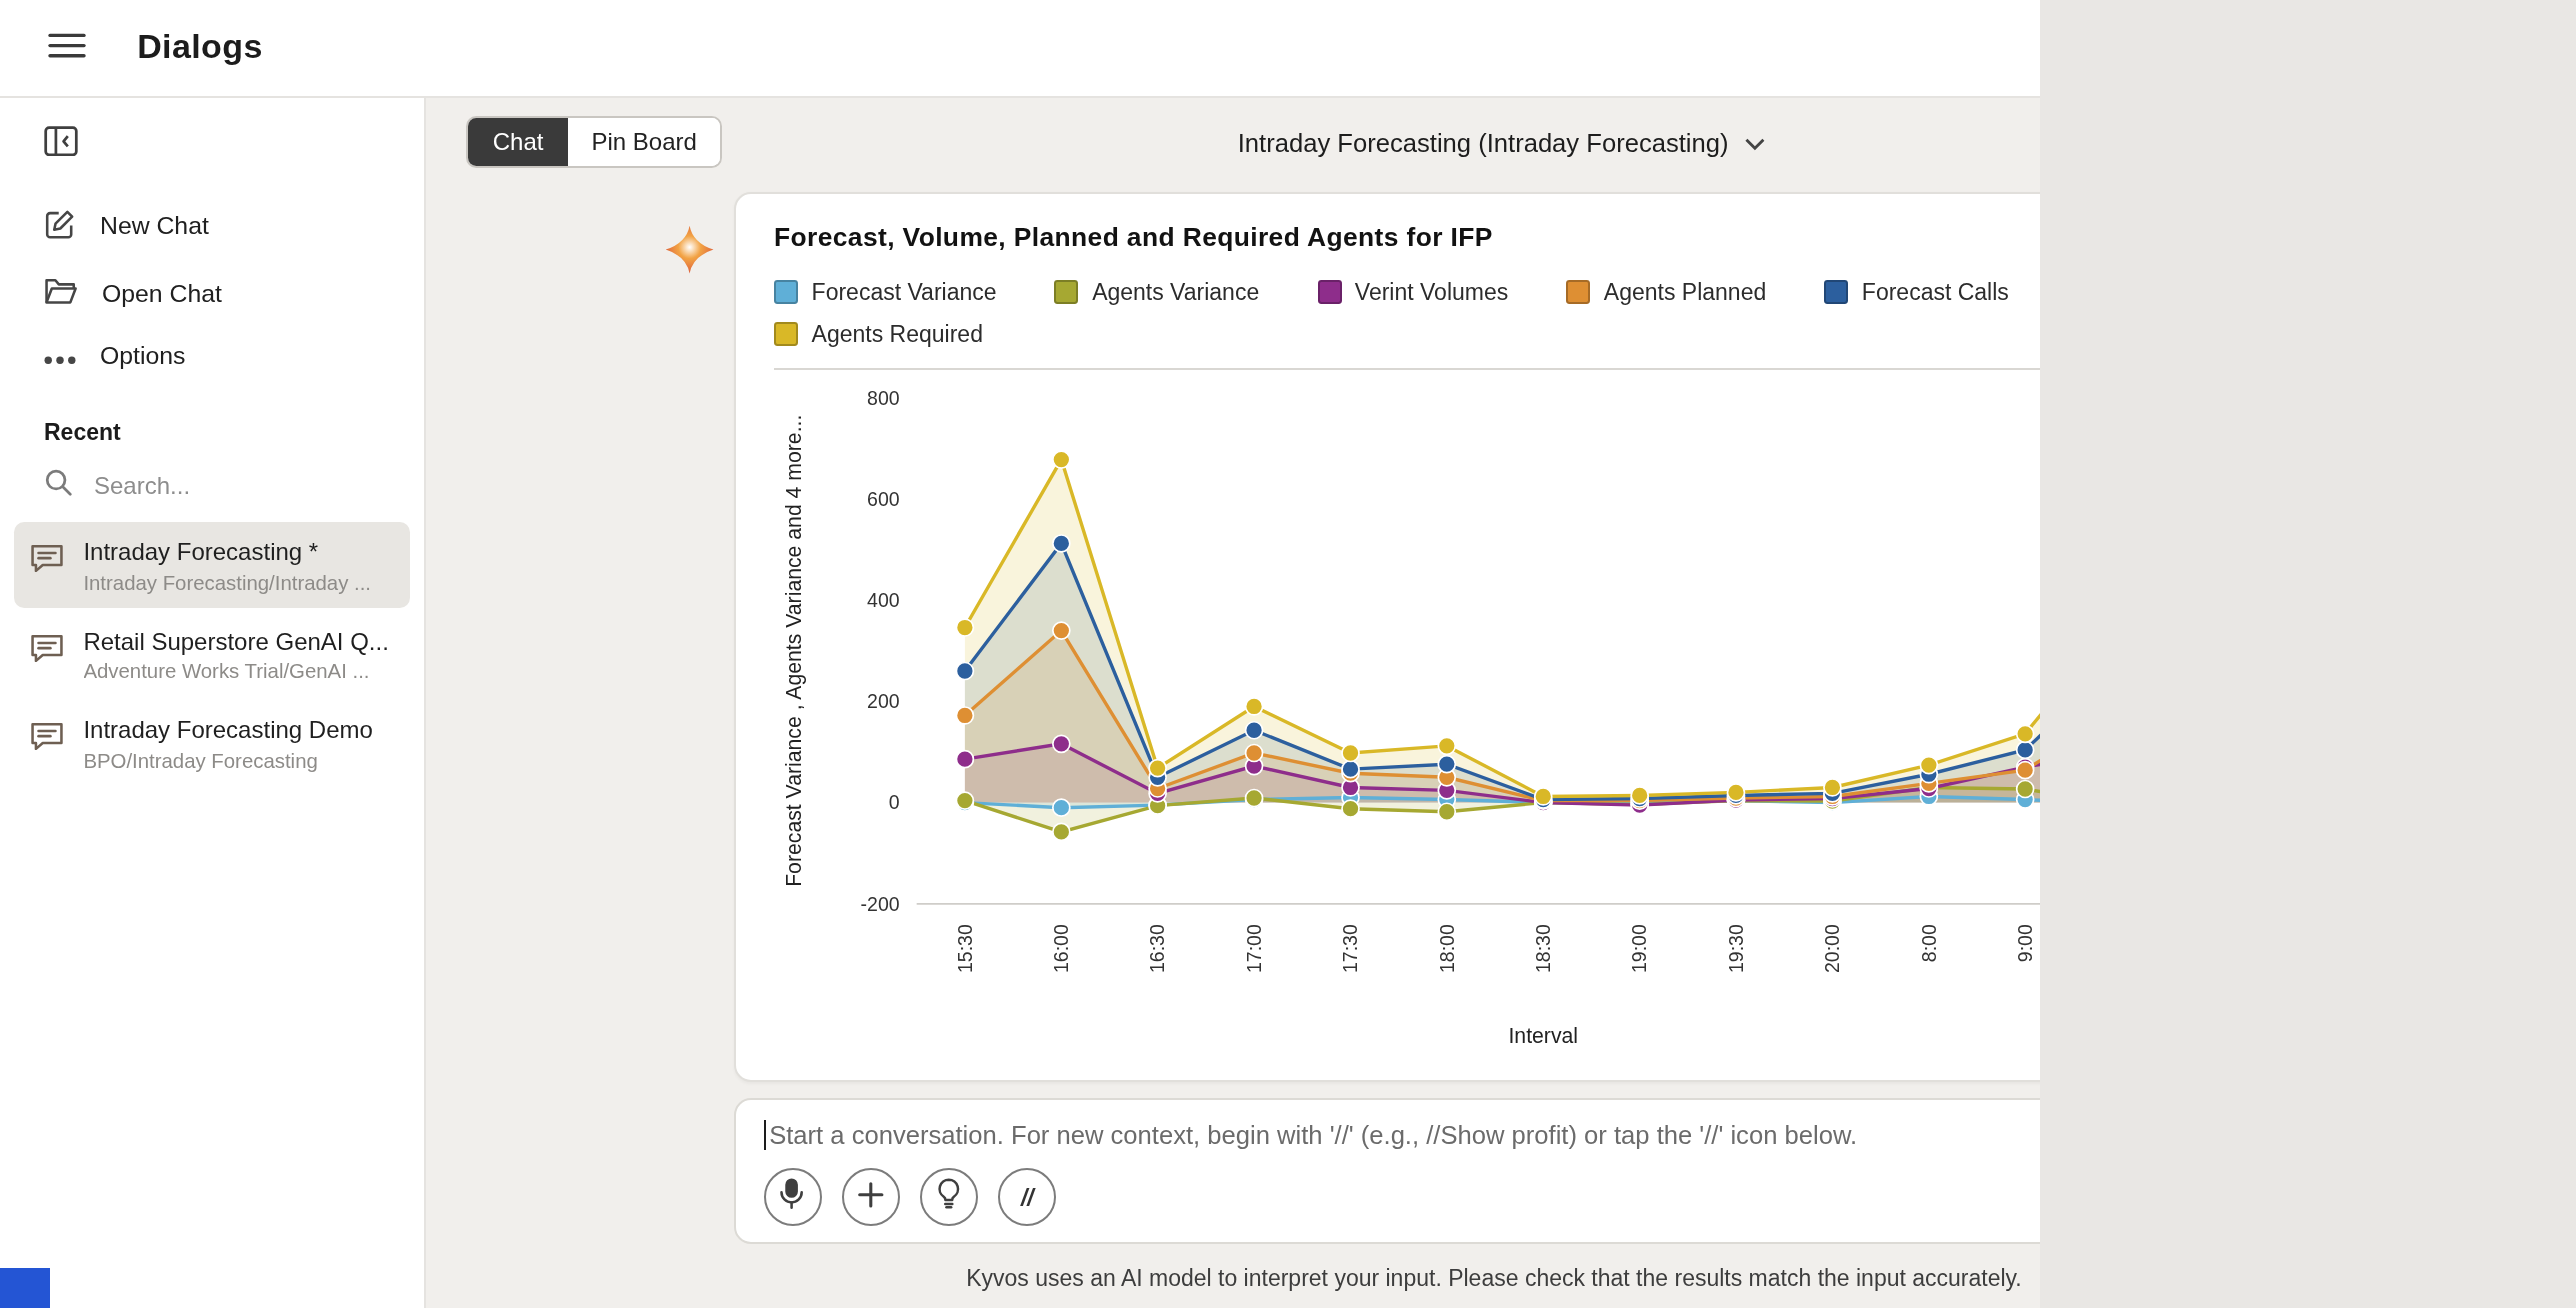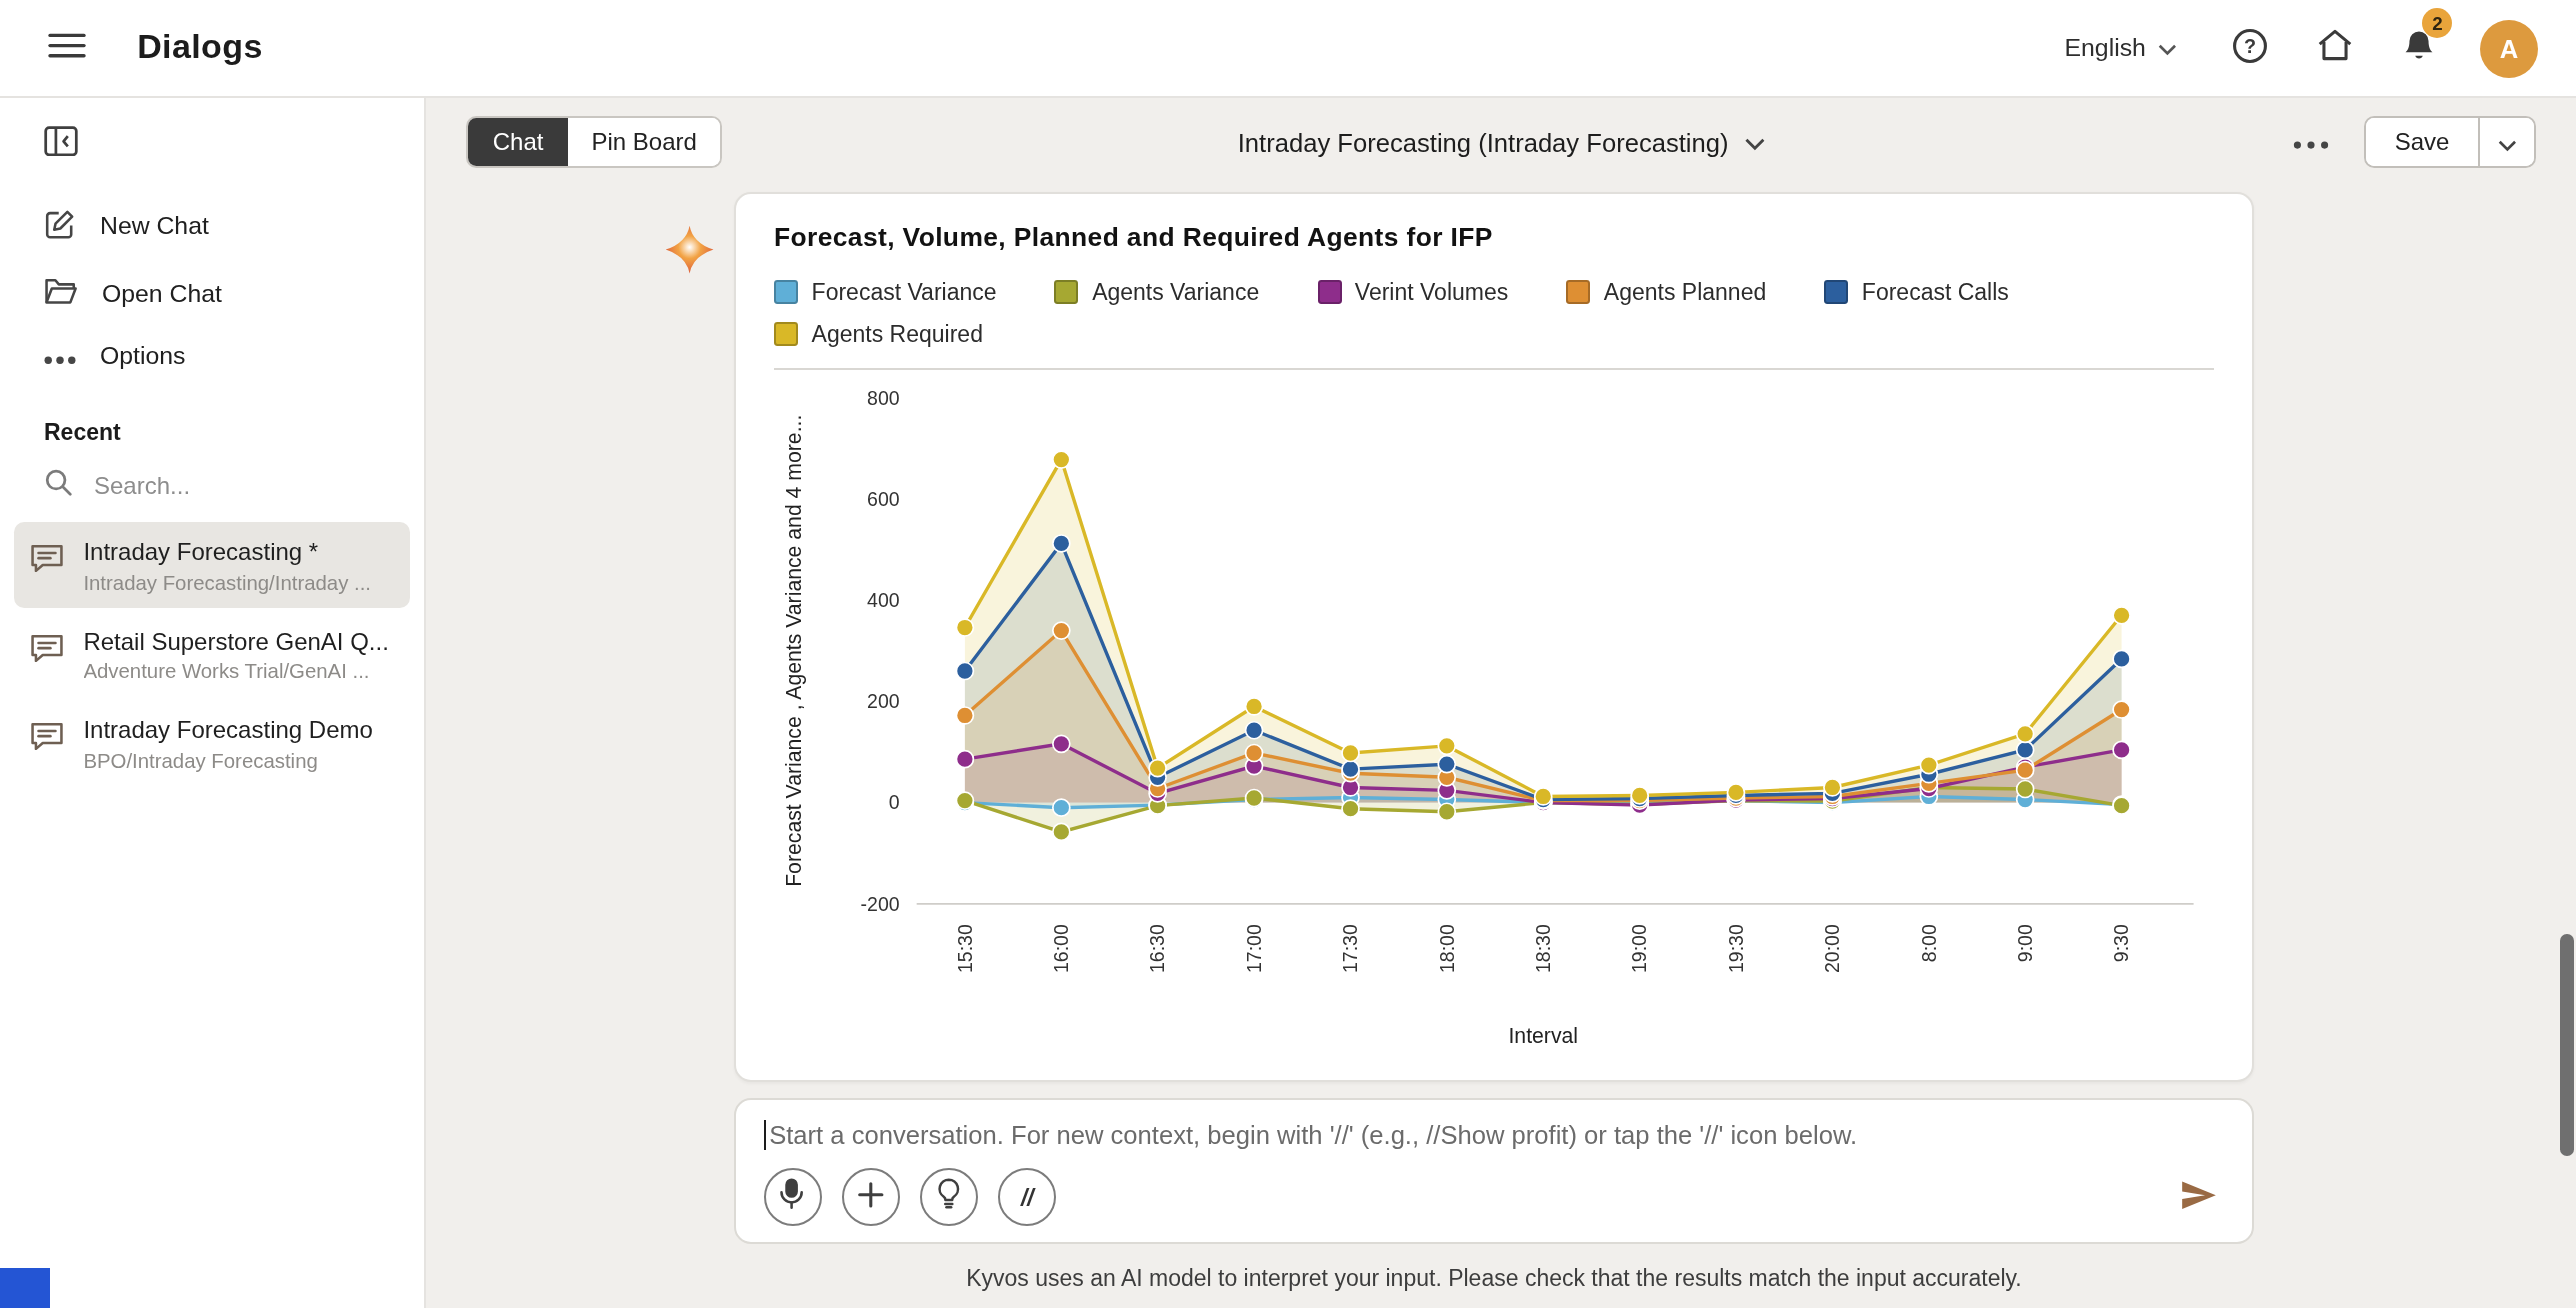--- a/index.html
+++ b/index.html
@@ -1,17 +1,17 @@
 <!DOCTYPE html>
 <html style="font-size:13.6px"><head>
 <meta charset="utf-8">
 <style>
   * { box-sizing: border-box; }
   body { margin:0; font-family:"Liberation Sans", sans-serif; background:#e9e7e4; }
-  .viewport { position:relative; width:2576px; height:1308px; overflow:hidden; background:#f1efec; }
+  .viewport { position:relative; width:2040px; height:1308px; overflow:hidden; background:#f1efec; }
   .stage { position:absolute; top:0; left:0; width:1288px; height:654px; transform:scale(2); transform-origin:0 0; }
 
   
   .app-header { position:absolute; top:0; left:0; right:0; height:49px; background:#fff;
     border-bottom:0.9px solid #e5e3e0; display:flex; align-items:center; padding:0 19px; z-index:5; }
   .burger { background:none; border:none; padding:5.1px; cursor:pointer; display:flex; }
   .app-title { font-size:17px; font-weight:bold; color:#1c1c1c; margin-left:20.4px; letter-spacing:0.2px; }
   .header-right { margin-left:auto; display:flex; align-items:center; gap:20.4px; }
   .lang { display:flex; align-items:center; gap:6px; font-size:12.4px; color:#2e2e2e; background:none; border:none; cursor:pointer; }
   .iconbtn { background:none; border:none; padding:1.7px; cursor:pointer; display:flex; align-items:center; }

